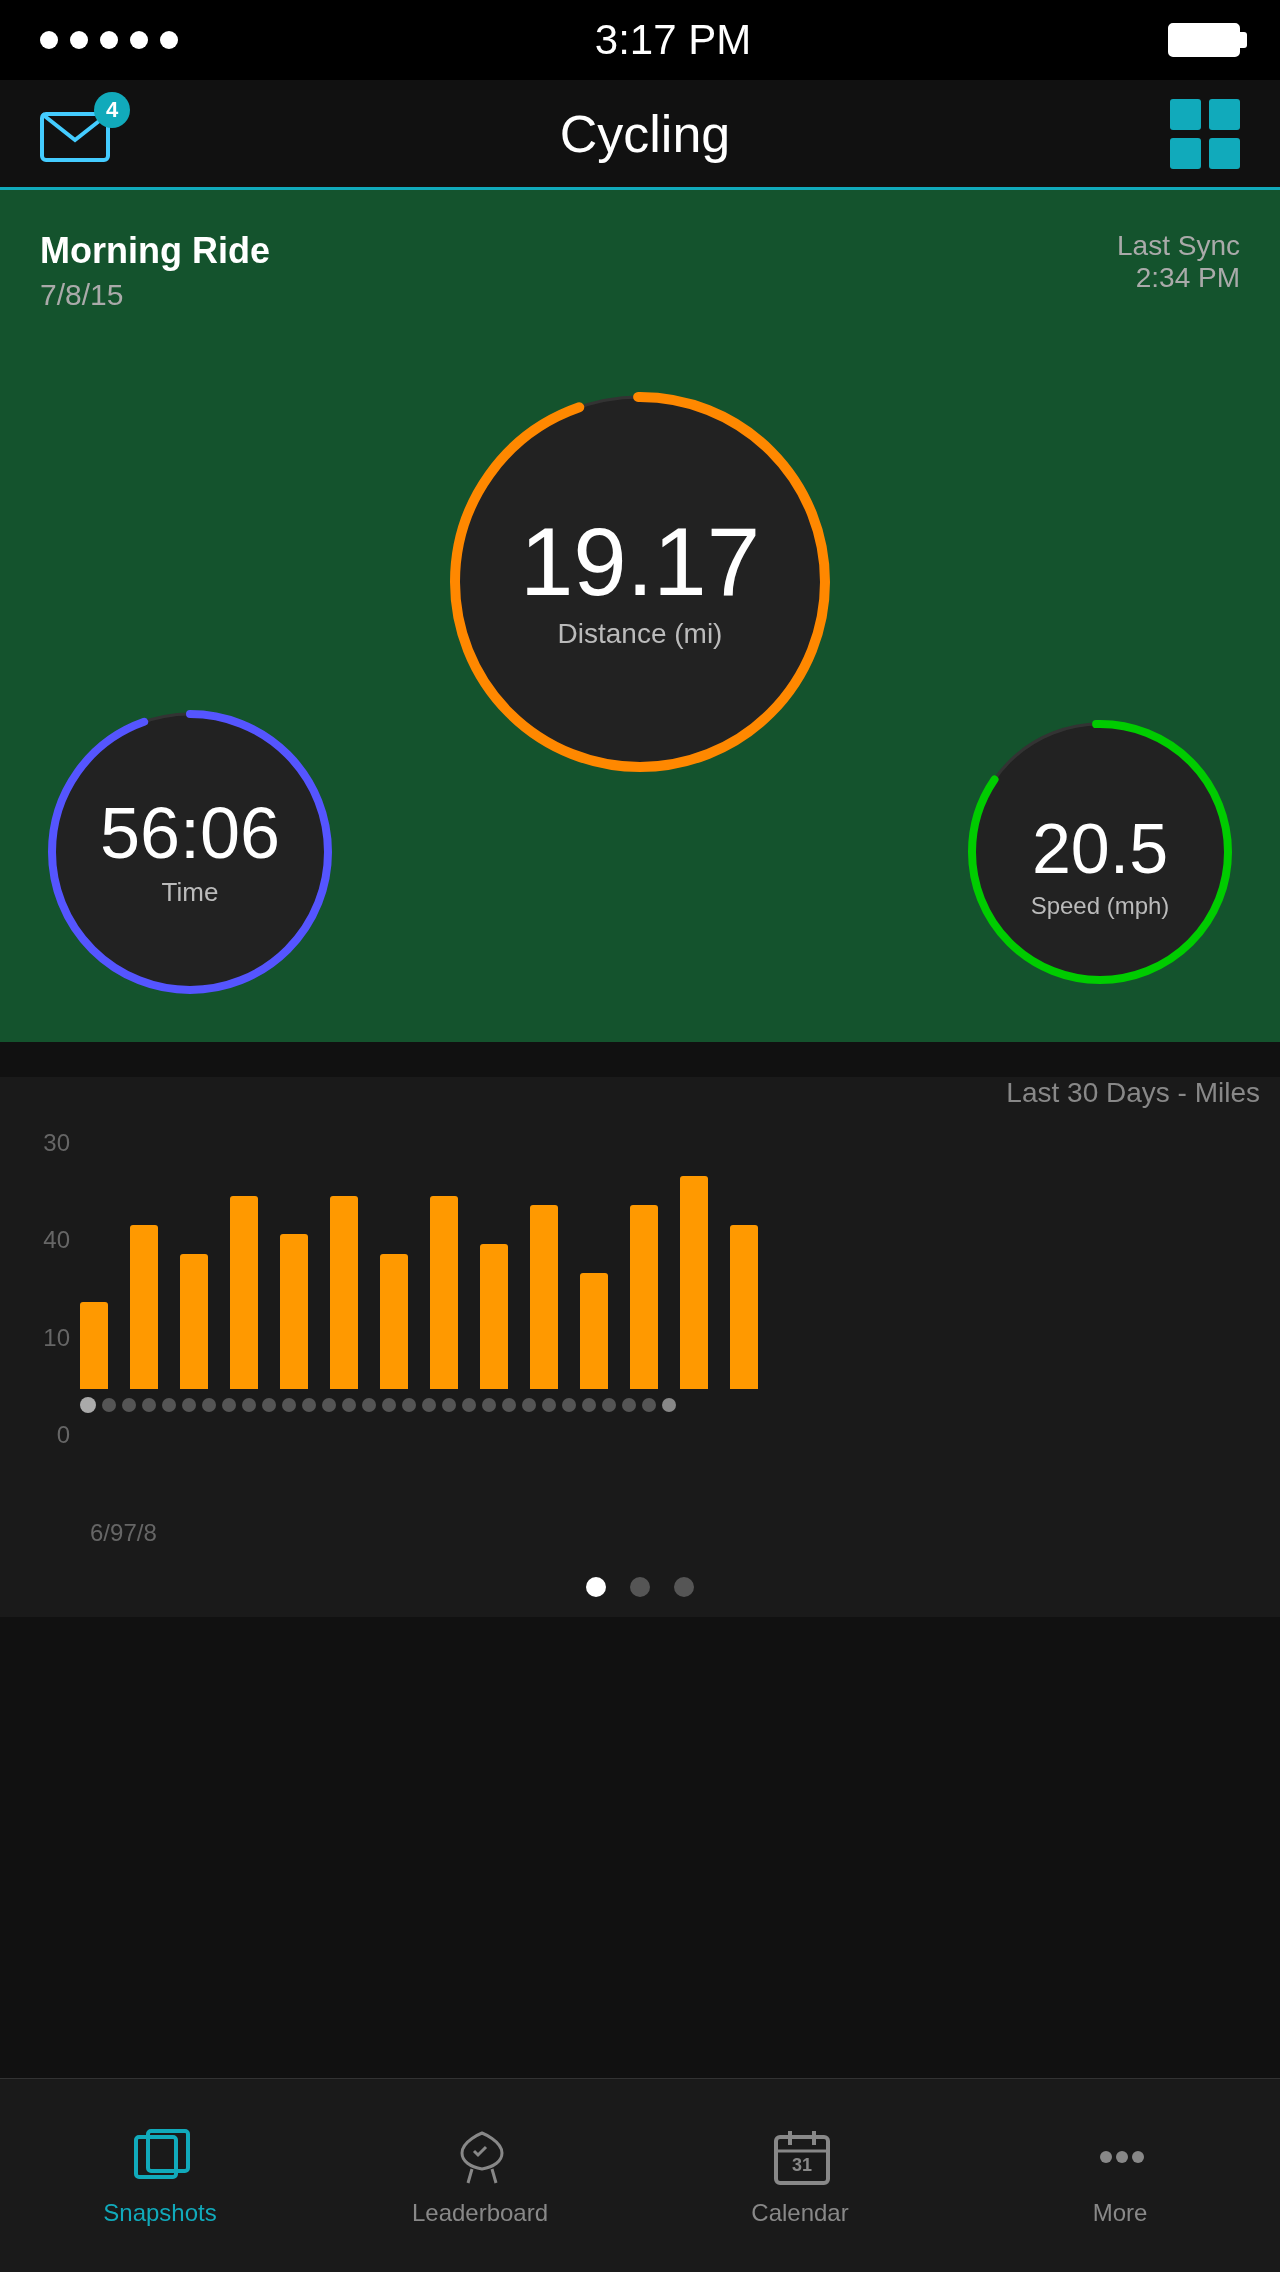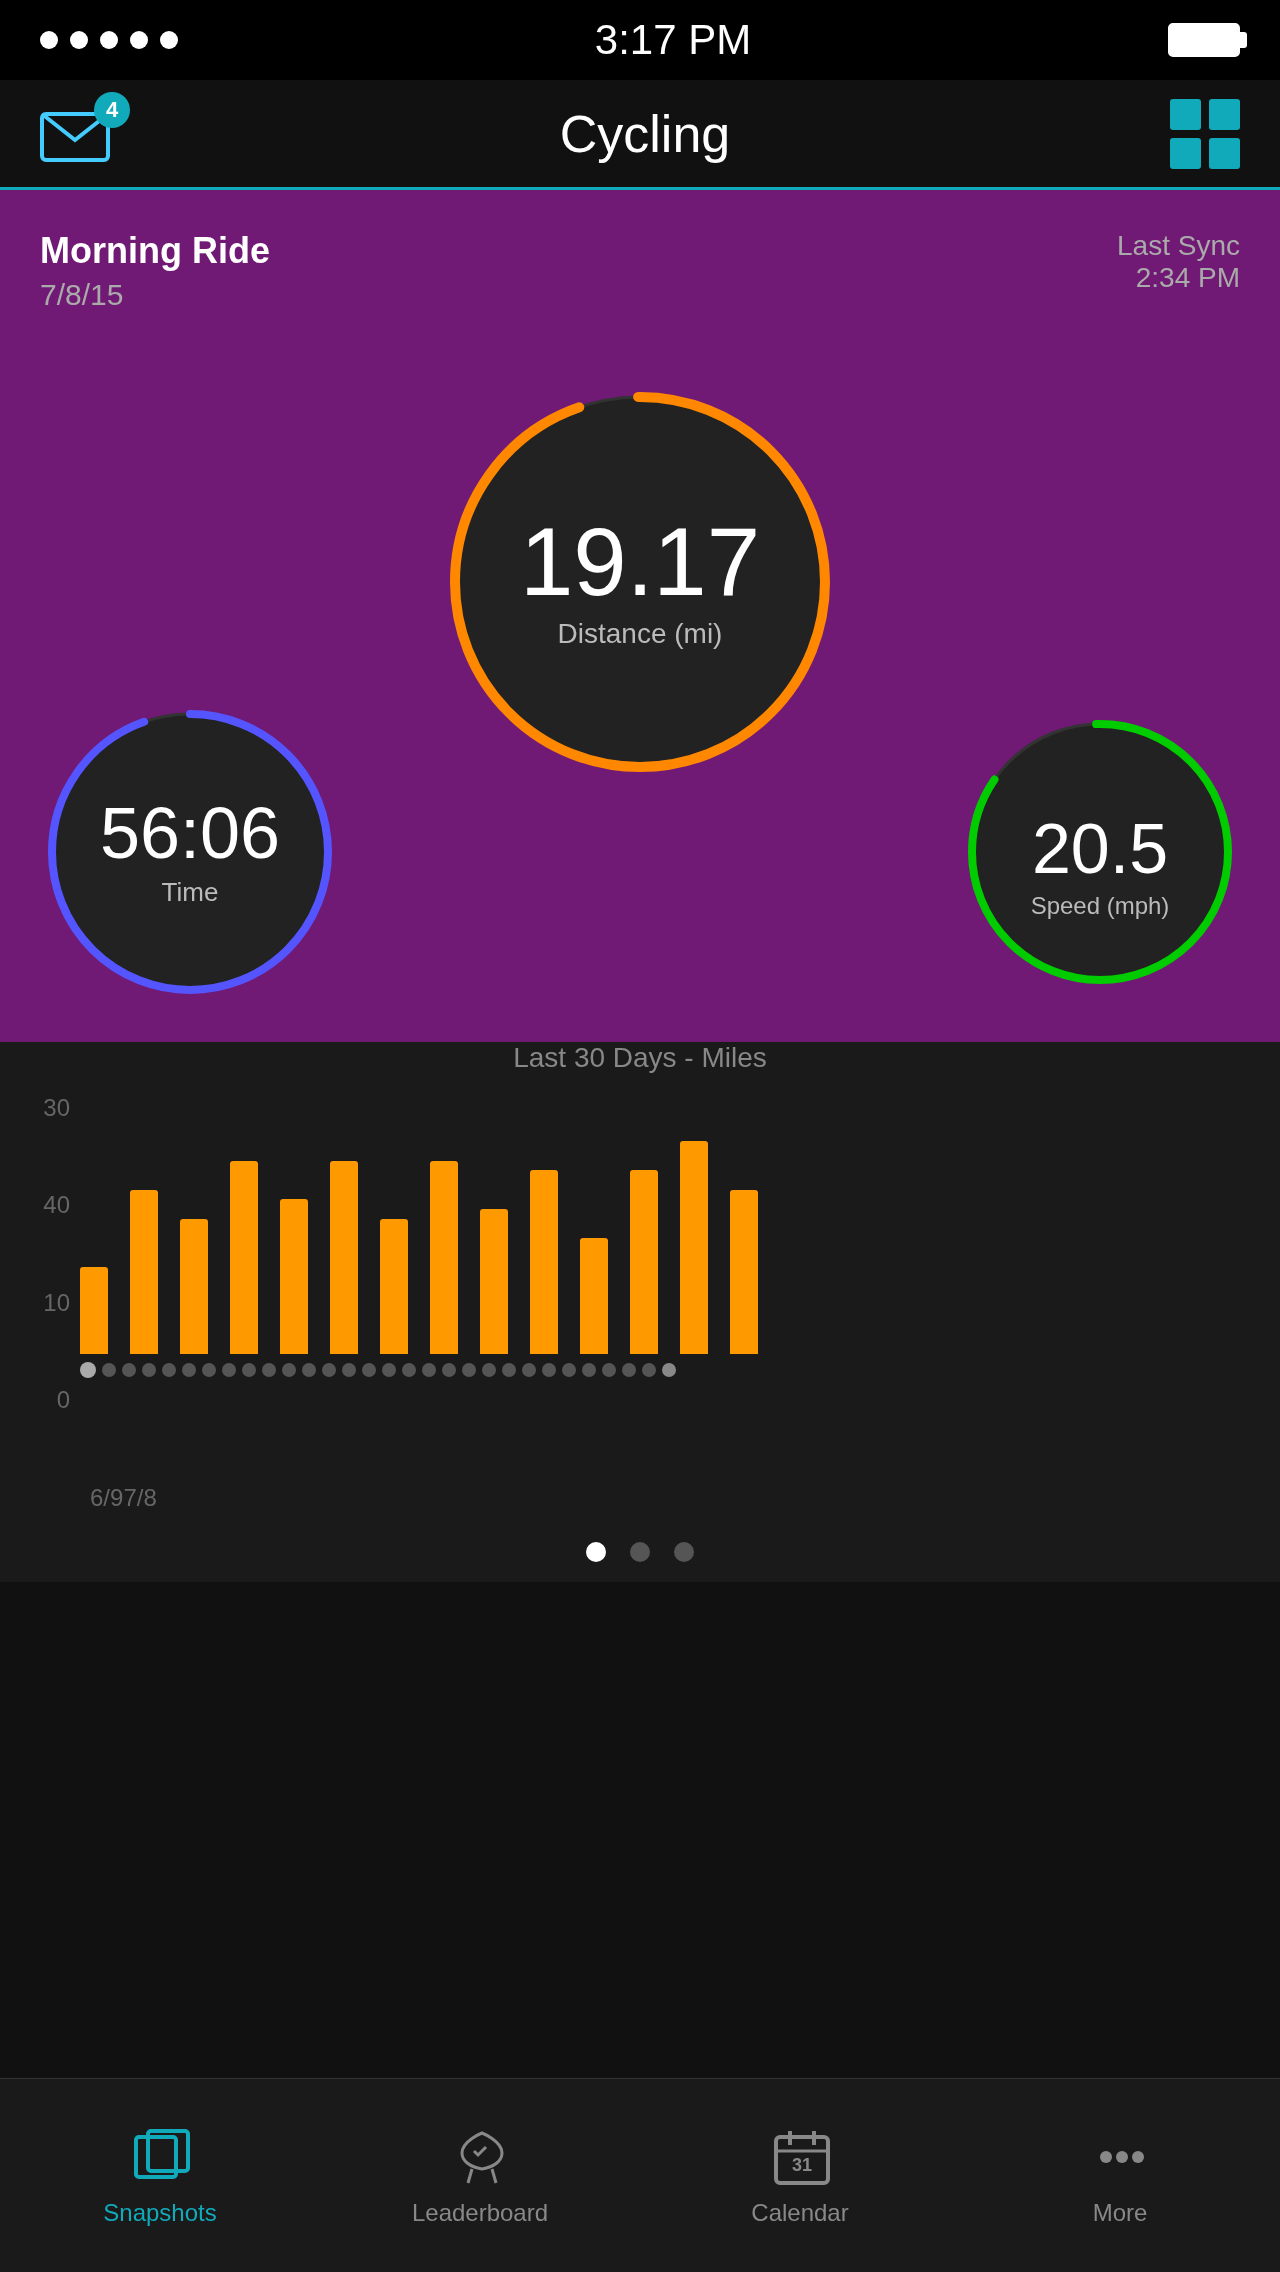--- a/index.html
+++ b/index.html
@@ -92,21 +92,21 @@
       grid-template-columns: 1fr 1fr;
       gap: 8px;
     }
     .grid-square {
       background: #1ab;
       border-radius: 3px;
     }
 
     
     .main-content {
-      background: #701a75;
+      background: #14532d;
       padding: 40px 40px 0 40px;
     }
 
     
     .ride-info {
       display: flex;
       justify-content: space-between;
       align-items: flex-start;
       margin-bottom: 30px;
     }
@@ -186,24 +186,25 @@
     .gauge-left .gauge-label { font-size: 26px; }
     .gauge-right .gauge-value { font-size: 70px; margin-top: 30px; }
     .gauge-right .gauge-label { font-size: 24px; }
 
     
     .chart-section {
       padding: 0 20px;
       background: #1a1a1a;
     }
     .chart-title {
-      text-align: center;
+      text-align: right;
       color: #888;
       font-size: 28px;
       margin-bottom: 20px;
+      margin-top: 35px;
     }
     .chart-container {
       position: relative;
       height: 380px;
       padding-bottom: 60px;
     }
     .chart-y-labels {
       position: absolute;
       left: 0; top: 0;
       height: 100%;

